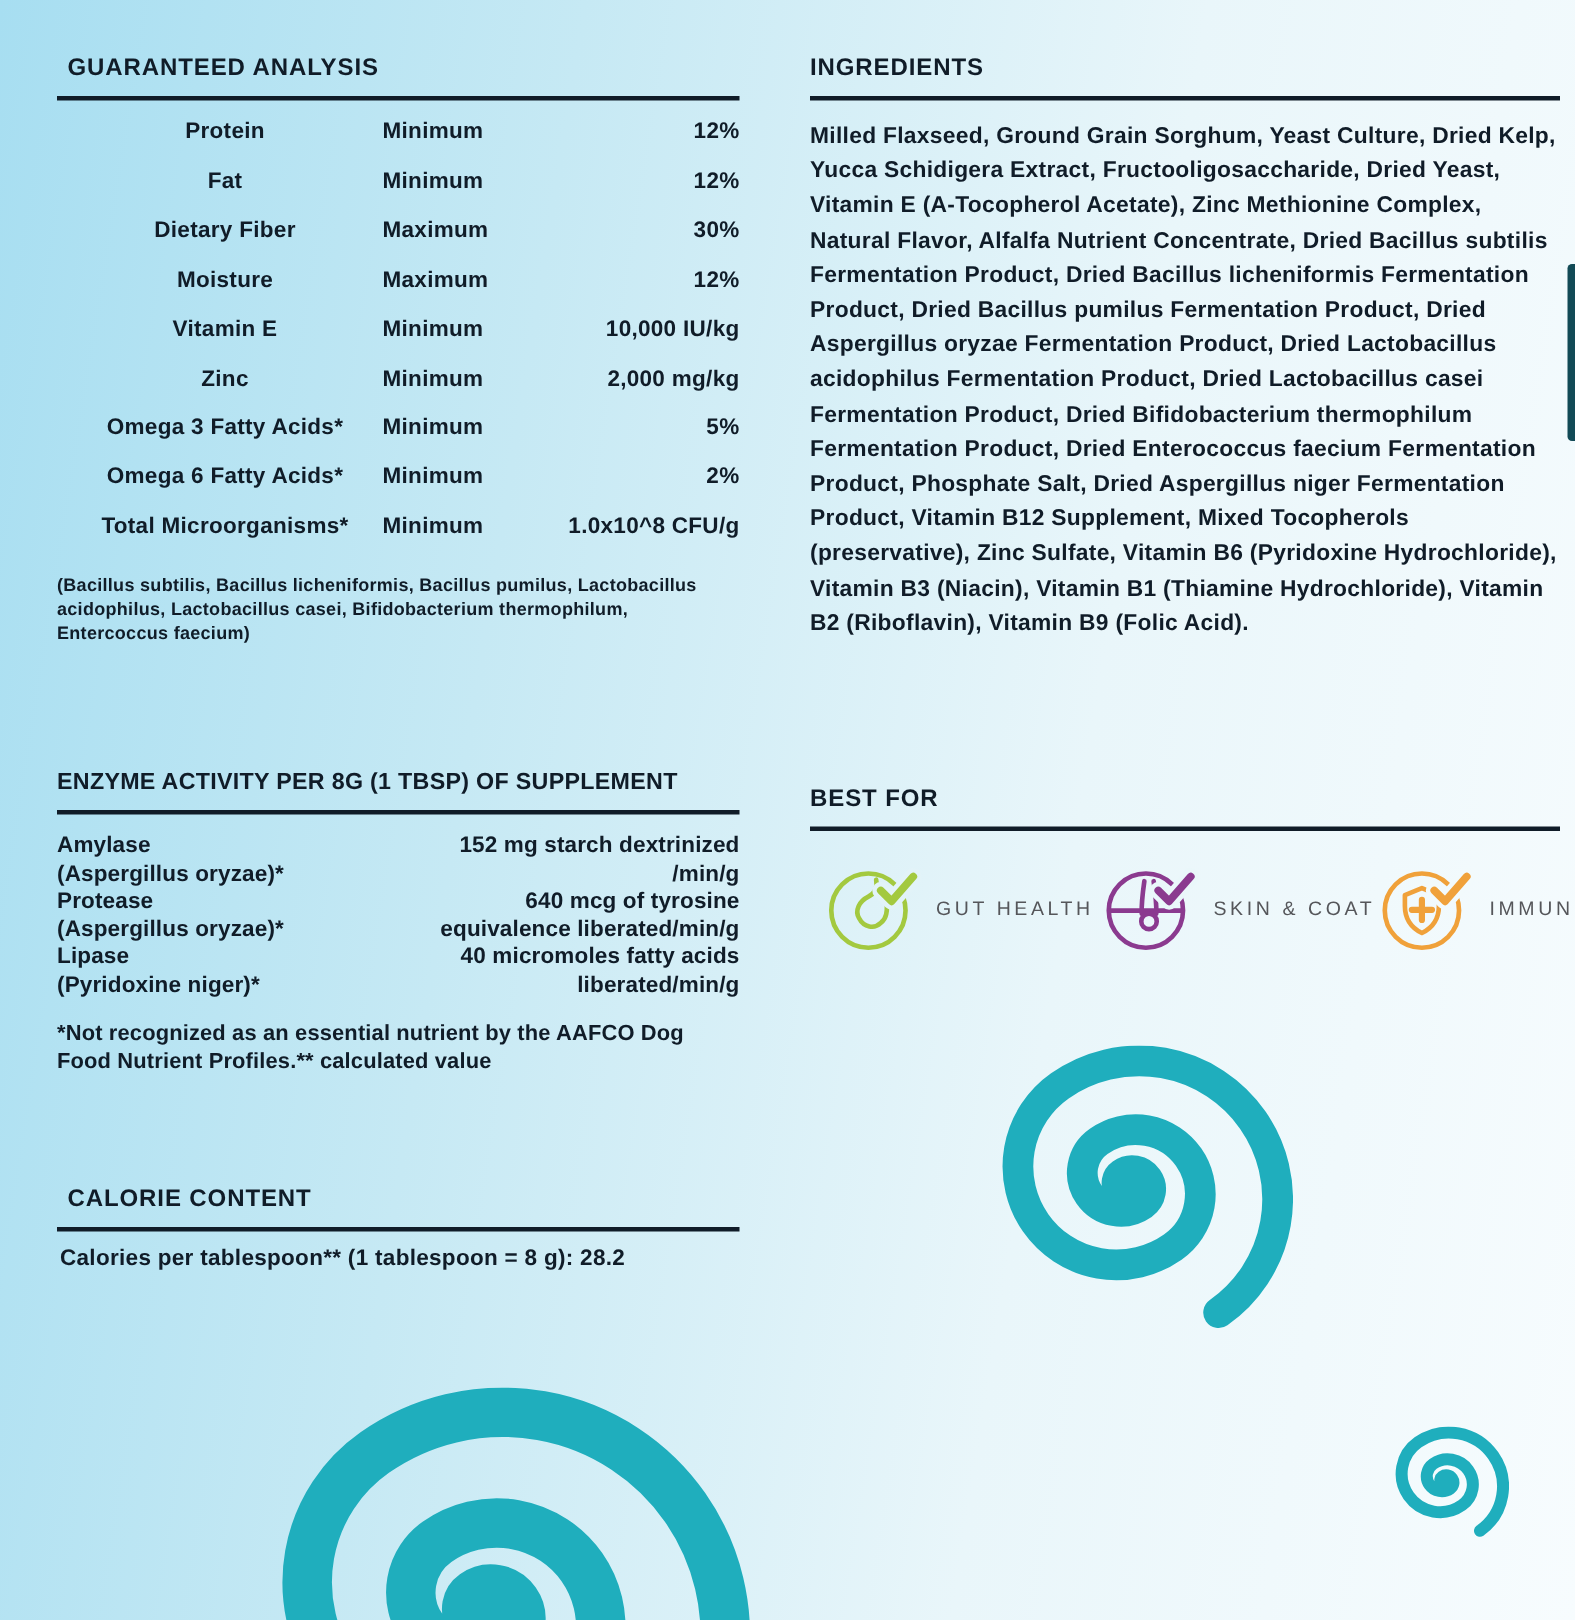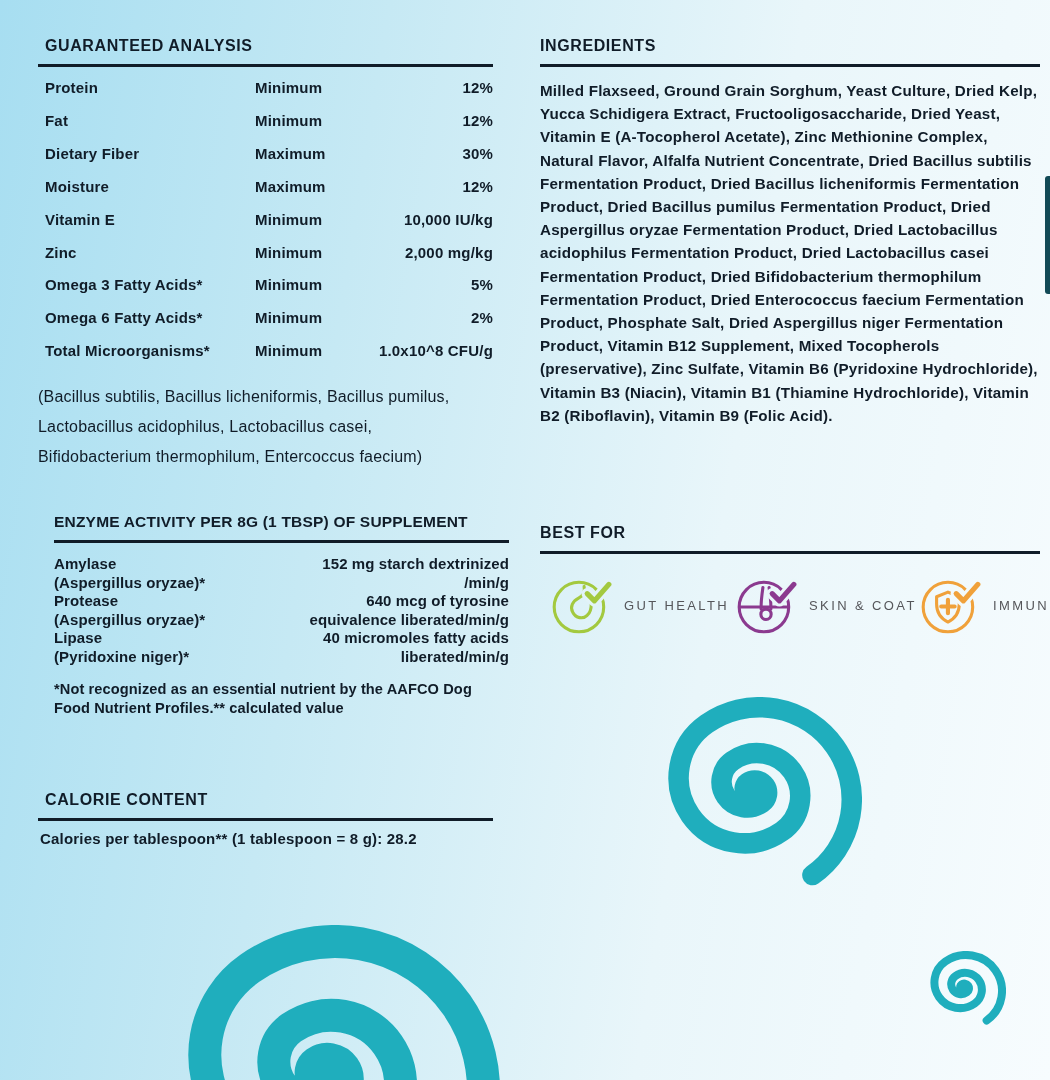--- a/index.html
+++ b/index.html
@@ -19,25 +19,25 @@
   }
   .hd.indent{padding-left:7px;}
   .hd.tight{font-size:15.5px;letter-spacing:.2px;}
   .rule{height:3px;background:currentColor;margin-top:9px;}
   
   .ga-table{margin-top:5px;}
   .ga-row{
     display:grid;grid-template-columns:217px 115px 1fr;
     line-height:32.9px;font-size:15px;font-weight:700;letter-spacing:.2px;
   }
-  .ga-label{padding-left:7px;}
+  .ga-label{padding-left:7px;text-align:center;}
   .ga-val{text-align:right;}
   .ga-note{
     margin:14px 0 0 0;width:448px;
-    font-size:16px;font-weight:400;letter-spacing:.2px;line-height:30px;
+    font-size:12px;font-weight:700;letter-spacing:.2px;line-height:16px;
   }
   
   .enz-table{margin-top:12px;display:flex;flex-direction:column;}
   .enz-row{display:grid;grid-template-columns:215px 1fr;font-size:15px;font-weight:700;line-height:18.5px;letter-spacing:.1px;}
   .enz-val{text-align:right;white-space:pre-line;}
   .footnote{margin:14px 0 0 0;font-size:14.6px;font-weight:700;line-height:19px;letter-spacing:.1px;}
   .body-line{margin:9px 0 0 0;font-size:15px;font-weight:700;letter-spacing:.2px;padding-left:2px;}
   
   .ing-text{margin:12px 0 0 0;font-size:15.2px;font-weight:700;letter-spacing:.2px;line-height:23.2px;}
   
@@ -109,21 +109,21 @@
         </div>
       <div class="ga-row">
           <span class="ga-label">Total Microorganisms*</span>
           <span class="ga-qual">Minimum</span>
           <span class="ga-val">1.0x10^8 CFU/g</span>
         </div>
     </div>
     <p class="ga-note">(Bacillus subtilis, Bacillus licheniformis, Bacillus pumilus, Lactobacillus acidophilus, Lactobacillus casei, Bifidobacterium thermophilum, Entercoccus faecium)</p>
   </section>
 
-  <section style="left:54px;top:512px;width:455px">
+  <section style="left:38px;top:512px;width:455px">
     <h2 class="hd tight">ENZYME ACTIVITY PER 8G (1 TBSP) OF SUPPLEMENT</h2>
     <div class="rule"></div>
     <div class="enz-table">
       <div class="enz-row">
         <div><span>Amylase</span><br><span>(Aspergillus oryzae)*</span></div>
         <div class="enz-val">152 mg starch dextrinized
 /min/g</div>
       </div>
       <div class="enz-row">
         <div><span>Protease</span><br><span>(Aspergillus oryzae)*</span></div>

